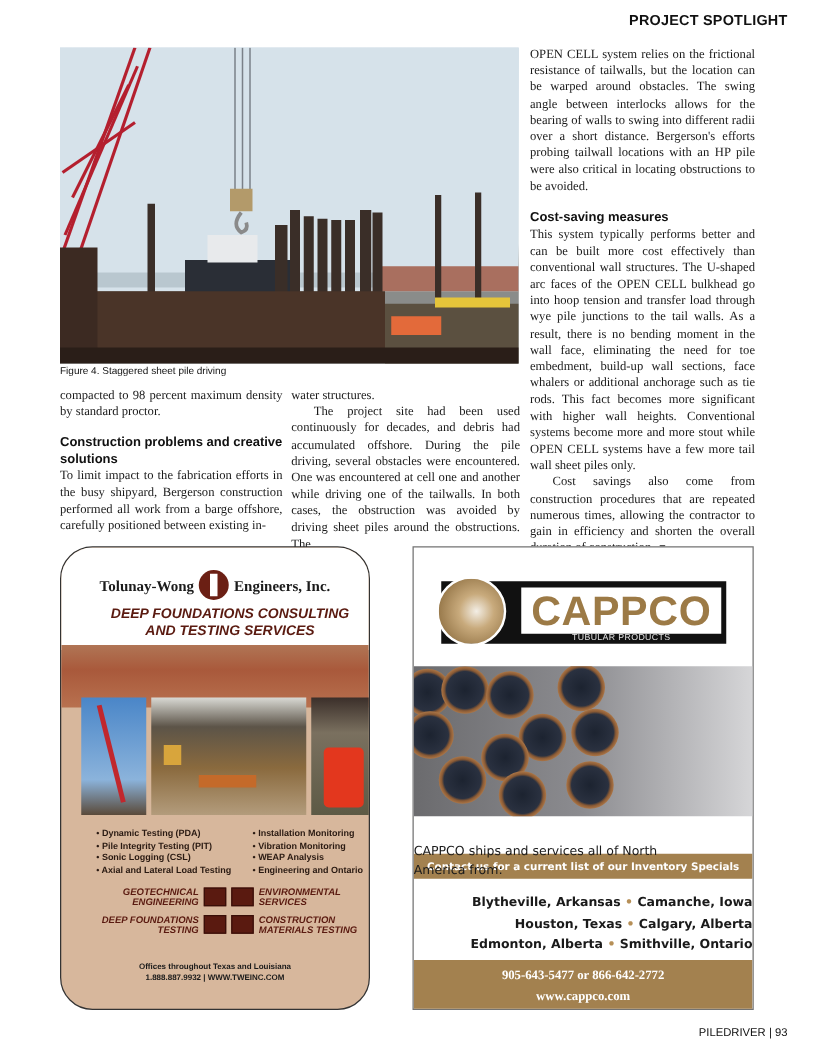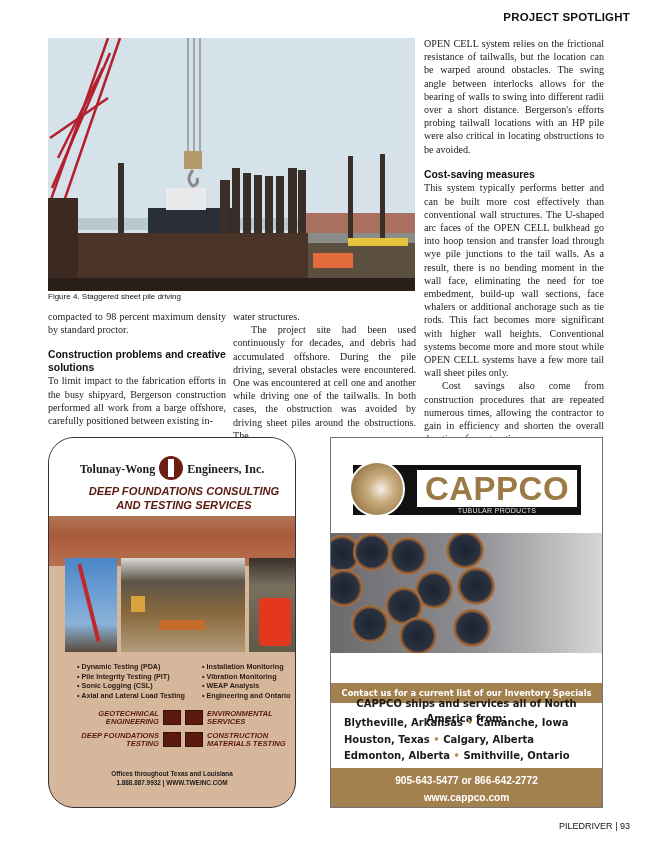--- a/index.html
+++ b/index.html
@@ -48,24 +48,24 @@
   .tw-offices { position: absolute; left: 0; width: 100%; top: 331px; text-align: center; font-family: "Liberation Sans", sans-serif; font-weight: bold; font-size: 6.4px; line-height: 9px; color: #1a1a1a; }
 
   
   .cap-logo { position: absolute; left: 22px; top: 27px; width: 228px; height: 50px; background: #111; }
   .cap-globe { position: absolute; left: -4px; top: -4px; width: 56px; height: 56px; border-radius: 50%; background: radial-gradient(circle at 58% 50%, #f3eee5 0%, #c8aa7c 35%, #9a7b4d 75%); border: 2px solid #fff; }
   .cap-box { position: absolute; left: 64px; top: 5px; width: 160px; height: 37px; background: #fff; text-align: center; font-family: "Liberation Sans", sans-serif; font-weight: bold; font-size: 33px; line-height: 37px; color: #9c7a46; letter-spacing: 0.5px; }
   .cap-sub { position: absolute; left: 64px; top: 41px; width: 160px; text-align: center; font-family: "Liberation Sans", sans-serif; font-size: 7px; line-height: 9px; color: #e5e5e5; letter-spacing: 0.3px; }
   .cap-pipes { position: absolute; left: 0; top: 95px; width: 100%; height: 120px; background: linear-gradient(90deg,#6b6b6e 0%,#8c8c90 50%,#d6d6d8 100%); overflow: hidden; }
   .pipe { position: absolute; width: 38px; height: 38px; border-radius: 50%; background: radial-gradient(circle,#1c2330 0%,#2a3140 55%,#8a5a34 62%,#b07a4a 72%,#777 80%); }
   .cap-banner { position: absolute; left: 0; top: 216px; width: 100%; height: 20px; background: #a3814f; color: #fff; text-align: center; font-family: "DejaVu Sans", sans-serif; font-weight: bold; font-size: 8.3px; line-height: 20px; margin-top: 29px; }
-  .cap-text { position: absolute; left: 0; width: 100%; top: 258px; text-align: center; font-family: "DejaVu Sans", sans-serif; font-weight: bold; font-size: 10px; line-height: 15px; color: #1a1a1a; }
-  .cap-cities { position: absolute; left: 13px; width: 100%; top: 277px; text-align: left; font-family: "DejaVu Sans", sans-serif; font-weight: bold; font-size: 10px; line-height: 16.5px; color: #1a1a1a; }
+  .cap-text { position: absolute; left: 0; width: 100%; top: 236px; font-family: "DejaVu Sans", sans-serif; font-weight: normal; font-size: 10px; line-height: 15px; color: #1a1a1a; }
+  .cap-cities { position: absolute; left: 0; width: 100%; top: 277px; text-align: right; font-family: "DejaVu Sans", sans-serif; font-weight: bold; font-size: 10px; line-height: 16.5px; color: #1a1a1a; }
   .dot { color: #b68f57; }
-  .cap-contact { position: absolute; left: 0; top: 330px; width: 100%; height: 41px; background: #a3814f; text-align: center; font-family: Liberation Sans, sans-serif; font-weight: bold; font-size: 10.2px; line-height: 17px; color: #fff; padding-top: 4px; }
+  .cap-contact { position: absolute; left: 0; top: 330px; width: 100%; height: 41px; background: #a3814f; text-align: center; font-family: Liberation Serif, serif; font-weight: bold; font-size: 10.2px; line-height: 17px; color: #fff; padding-top: 4px; }
 
   .footer { position: absolute; right: 21px; top: 821px; font-family: "Liberation Sans", sans-serif; font-size: 9px; color: #111; }
 </style>
 </head>
 <body>
 
 <div class="header">PROJECT SPOTLIGHT</div>
 
 <div class="photo" aria-label="Crane with hook lifting sheet piles at a barge-based construction site near a shipyard">
   <svg width="367" height="253" viewBox="0 0 367 253">

